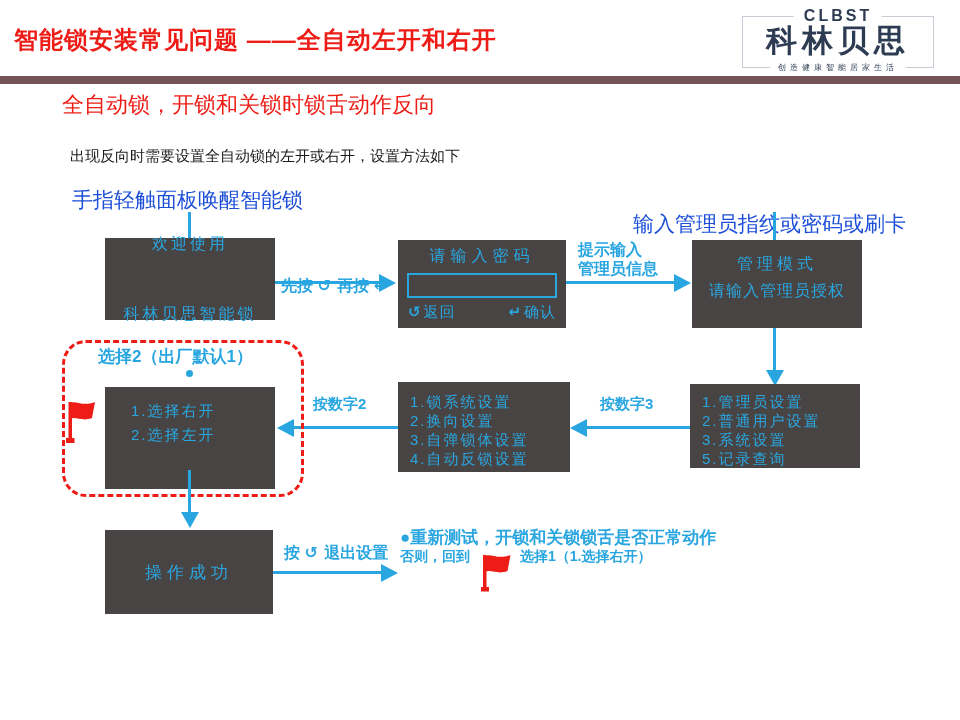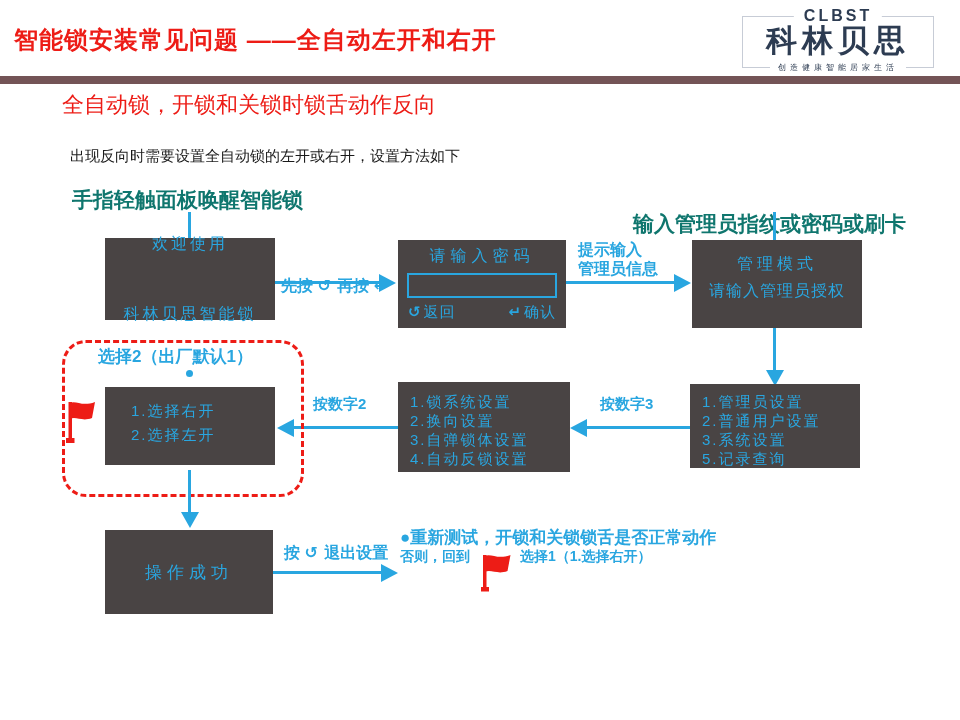--- a/index.html
+++ b/index.html
@@ -39,21 +39,21 @@
   .subtitle {
     position: absolute; left: 62px; top: 90px; font-size: 22px; color: #ed1c16;
     white-space: nowrap;
   }
   .description {
     position: absolute; left: 70px; top: 147px; font-size: 15px; color: #1a1a1a;
     white-space: nowrap;
   }
   
   .hint {
-    position: absolute; font-size: 21px; font-weight: bold; color: #0f766e;
+    position: absolute; font-size: 21px; font-weight: normal; color: #1d4ed8;
     white-space: nowrap;
   }
   .hint-left  { left: 72px;  top: 186px; }
   .hint-right { left: 633px; top: 186px; margin-top: 24px; }
   
   .screen {
     position: absolute; background: #494444; color: #29a6e0;
   }
   .screen-center { display: flex; flex-direction: column; justify-content: center; align-items: center; }
   .scr-welcome { left: 105px; top: 238px; width: 170px; height: 82px; font-size: 16px; letter-spacing: 3px; line-height: 1.6; gap: 44px; }
@@ -61,21 +61,21 @@
   .scr-password .pw-title { text-align: center; font-size: 16px; letter-spacing: 5px; }
   .pw-input { margin: 6px 9px 5px 9px; height: 25px; border: 2px solid #29a6e0; background: transparent; }
   .pw-actions { display: flex; justify-content: space-between; padding: 0 10px; font-size: 15px; letter-spacing: 1px; text-align: center; }
   .kicon { font-weight: bold; margin-right: 2px; }
   .scr-admin { left: 692px; top: 240px; width: 170px; height: 88px; padding-top: 10px; text-align: center; font-size: 16px; line-height: 1.7; }
   .scr-admin .adm1 { letter-spacing: 4px; }
   .scr-admin .adm2 { letter-spacing: 1px; }
   .menu { padding: 8px 0 0 12px; font-size: 15px; letter-spacing: 2px; line-height: 19px; }
   .scr-mainmenu { left: 690px; top: 384px; width: 170px; height: 84px; }
   .scr-sysmenu  { left: 398px; top: 382px; width: 172px; height: 90px; padding-top: 2px; }
-  .scr-dirmenu  { left: 105px; top: 387px; width: 170px; height: 78px; }
+  .scr-dirmenu  { left: 105px; top: 387px; width: 170px; height: 102px; }
   .scr-dirmenu .menu { padding: 12px 0 0 26px; line-height: 24px; font-size: 15px; }
   .scr-success { left: 105px; top: 530px; width: 168px; height: 84px; font-size: 17px; letter-spacing: 5px; }
   
   .hline { position: absolute; height: 3px; background: #29a6e0; }
   .vline { position: absolute; width: 3px; background: #29a6e0; }
   .ah-right { position: absolute; width: 0; height: 0; border-top: 9px solid transparent; border-bottom: 9px solid transparent; border-left: 17px solid #29a6e0; }
   .ah-left  { position: absolute; width: 0; height: 0; border-top: 9px solid transparent; border-bottom: 9px solid transparent; border-right: 17px solid #29a6e0; }
   .ah-down  { position: absolute; width: 0; height: 0; border-left: 9px solid transparent; border-right: 9px solid transparent; border-top: 16px solid #29a6e0; }
   .alabel {
     position: absolute; font-size: 15px; font-weight: bold; color: #29a6e0;

